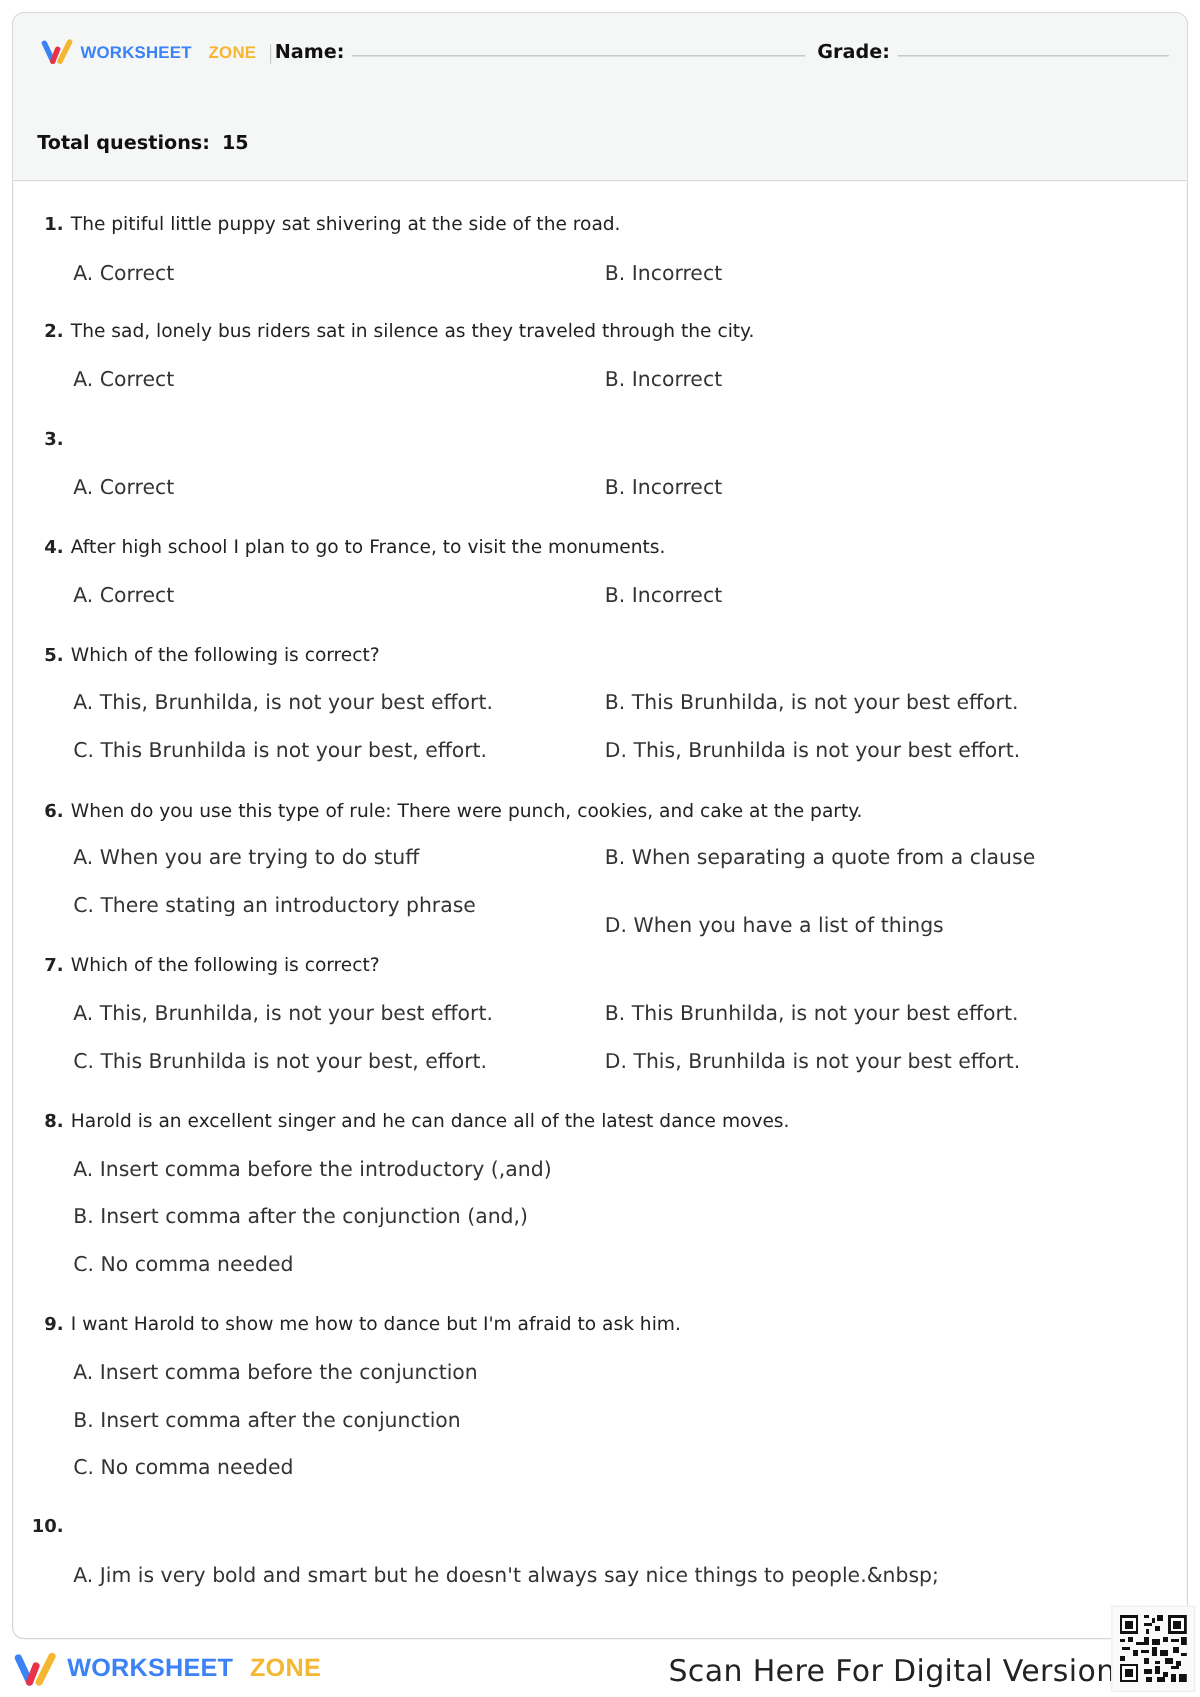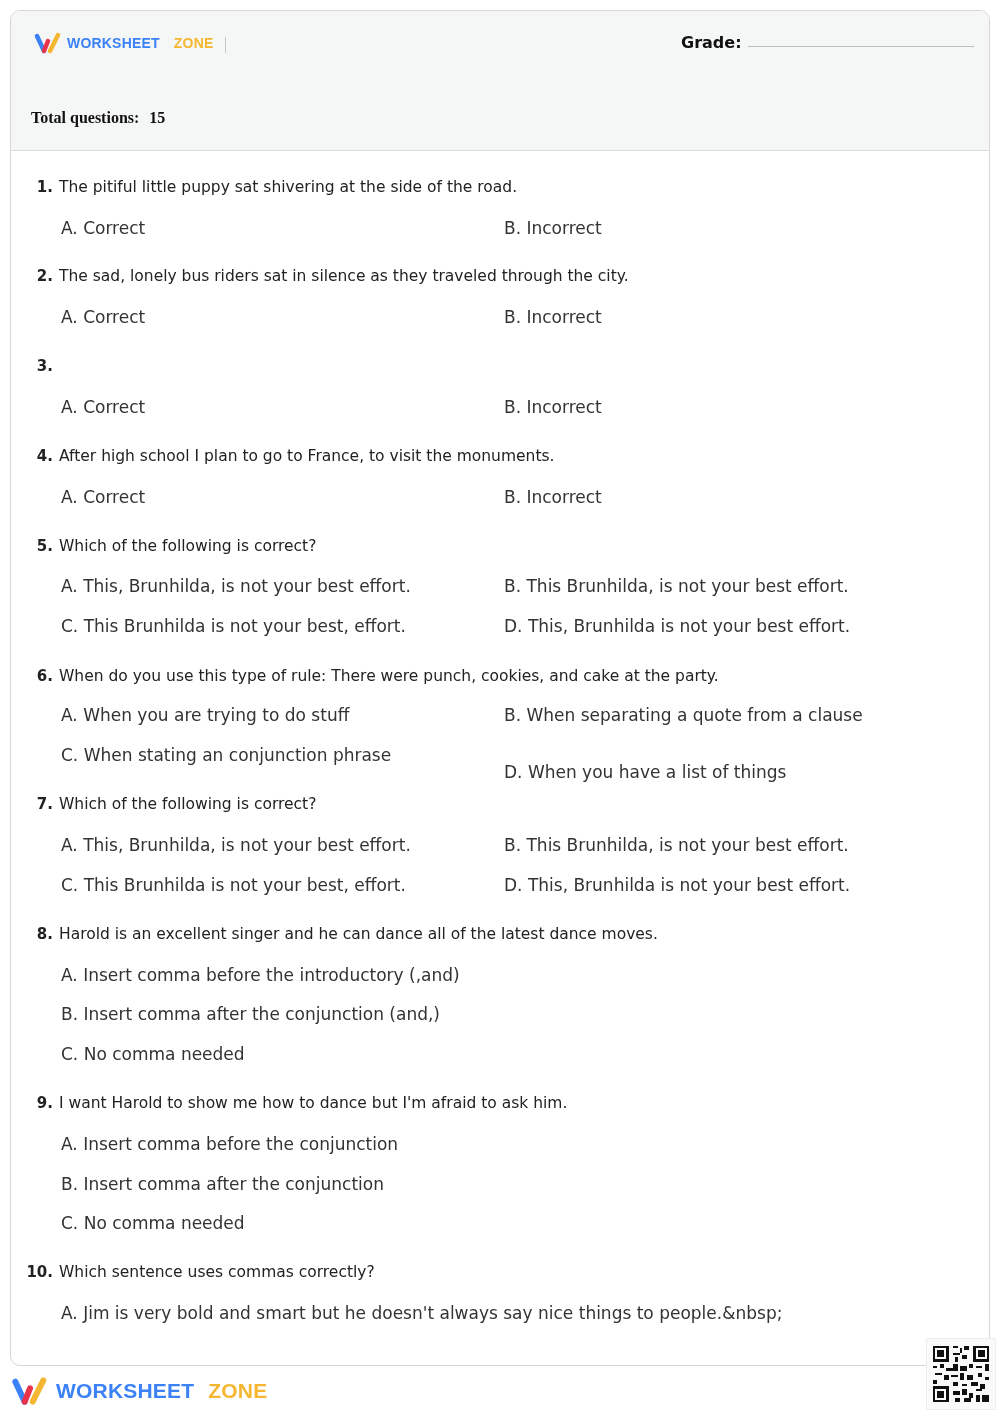--- a/index.html
+++ b/index.html
@@ -18,21 +18,21 @@
   .brand-text { font-family: "Liberation Sans", sans-serif; font-weight: bold; font-size: 14px; margin-left: 4px; letter-spacing: 0.2px; }
   .brand-text .w { color: #3b82f6; }
   .brand-text .z { color: #f5b731; margin-left: 14px; }
   .sep { width: 1px; height: 16px; background: #c8c8c8; margin: 0 14px 0 14px; }
   .field-label { font-weight: bold; font-size: 16px; color: #111; }
   .field-line { border-bottom: 1.5px solid #bdbdbd; height: 1px; margin-top: 8px; }
   .name-row { position: absolute; left: 218px; top: 22px; display: flex; align-items: center; }
   .name-line { width: 378px; margin-left: 6px; }
   .grade-row { position: absolute; left: 670px; top: 22px; display: flex; align-items: center; }
   .grade-line { width: 226px; margin-left: 6px; }
-  .total { position: absolute; left: 20px; top: 98px; font-weight: bold; font-size: 16px; color: #111; font-family: Liberation Serif, serif; }
+  .total { position: absolute; left: 20px; top: 98px; font-weight: bold; font-size: 16px; color: #111; }
   .total .num { margin-left: 10px; }
 
   .questions { position: absolute; left: 0; top: 165px; width: 100%; }
   .q { position: absolute; left: 0; width: 100%; }
   .q-stem { position: absolute; left: 0; display: flex; font-size: 15.5px; color: #222; }
   .q-num { width: 48px; text-align: right; font-weight: bold; padding-right: 6px; font-size: 15px; }
   .opt { position: absolute; font-size: 17px; color: #333; white-space: nowrap; }
 
   .footer { position: absolute; left: 0; top: 1370px; width: 1000px; height: 44px; }
   .f-brand { position: absolute; left: 10px; top: 4px; display: flex; align-items: center; }
@@ -50,20 +50,24 @@
       <svg class="logo-mark" viewBox="0 0 30 24">
         <line x1="4" y1="5" x2="11" y2="20" stroke="#3b82f6" stroke-width="4.5" stroke-linecap="round"></line>
         <line x1="11" y1="20" x2="15" y2="10" stroke="#e8334a" stroke-width="4.5" stroke-linecap="round"></line>
         <line x1="17" y1="20" x2="25" y2="4" stroke="#f5b731" stroke-width="4.5" stroke-linecap="round"></line>
       </svg>
       <div class="brand-text">
         <span class="w">WORKSHEET</span><span class="z">ZONE</span>
       </div>
     </div>
     <div class="sep" style="position:absolute;left:200px;top:26px;"></div>
+    <div class="name-row">
+      <span class="field-label">Name:</span>
+      <div class="field-line name-line"></div>
+    </div>
     <div class="grade-row">
       <span class="field-label">Grade:</span>
       <div class="field-line grade-line"></div>
     </div>
     <div class="total">
       <span>Total questions:</span><span class="num">15</span>
     </div>
   </div>
 
   <div class="questions">
@@ -114,21 +118,21 @@
       <div class="opt" style="left:493px;top:80px;">D. This, Brunhilda is not your best effort.</div>
     </div>
 
     <div class="q" style="top:490px;">
       <div class="q-stem" style="top:1px;">
           <span class="q-num">6.</span>
           <span>When do you use this type of rule: There were punch, cookies, and cake at the party.</span>
         </div>
       <div class="opt" style="left:50px;top:39px;">A. When you are trying to do stuff</div>
       <div class="opt" style="left:493px;top:39px;">B. When separating a quote from a clause</div>
-      <div class="opt" style="left:50px;top:79px;">C. When stating an conjunction phrase</div>
+      <div class="opt" style="left:50px;top:79px;">C. There stating an introductory phrase</div>
       <div class="opt" style="left:493px;top:96px;">D. When you have a list of things</div>
     </div>
 
     <div class="q" style="top:618px;">
       <div class="q-stem" style="top:1px;">
           <span class="q-num">7.</span>
           <span>Which of the following is correct?</span>
         </div>
       <div class="opt" style="left:50px;top:41px;">A. This, Brunhilda, is not your best effort.</div>
       <div class="opt" style="left:493px;top:41px;">B. This Brunhilda, is not your best effort.</div>
@@ -152,38 +156,38 @@
           <span>I want Harold to show me how to dance but I'm afraid to ask him.</span>
         </div>
       <div class="opt" style="left:50px;top:41px;">A. Insert comma before the conjunction</div>
       <div class="opt" style="left:50px;top:81px;text-align:center;">B. Insert comma after the conjunction</div>
       <div class="opt" style="left:50px;top:120px;">C. No comma needed</div>
     </div>
 
     <div class="q" style="top:1086px;">
       <div class="q-stem" style="top:1px;">
           <span class="q-num">10.</span>
-          <span>Which sentence uses commas correctly?</span>
         </div>
       <div class="opt" style="left:50px;top:41px;">A. Jim is very bold and smart but he doesn't always say nice things to people.&amp;nbsp;</div>
     </div>
   </div>
 </div>
 
 <div class="footer">
   <div class="f-brand">
     <svg class="logo-mark" viewBox="0 0 30 24">
       <line x1="4" y1="5" x2="11" y2="20" stroke="#3b82f6" stroke-width="4.5" stroke-linecap="round"></line>
       <line x1="11" y1="20" x2="15" y2="10" stroke="#e8334a" stroke-width="4.5" stroke-linecap="round"></line>
       <line x1="17" y1="20" x2="25" y2="4" stroke="#f5b731" stroke-width="4.5" stroke-linecap="round"></line>
     </svg>
     <div class="brand-text">
       <span class="w">WORKSHEET</span><span class="z">ZONE</span>
     </div>
   </div>
+  <div class="scan-text">Scan Here For Digital Version</div>
   <div class="qr">
     <svg viewBox="0 0 25 25" width="56" height="58" shape-rendering="crispEdges">
       <rect x="0" y="0" width="7" height="7" fill="#111"></rect>
         <rect x="1" y="1" width="5" height="5" fill="#fff"></rect>
         <rect x="2" y="2" width="3" height="3" fill="#111"></rect>
       <rect x="18" y="0" width="7" height="7" fill="#111"></rect>
         <rect x="19" y="1" width="5" height="5" fill="#fff"></rect>
         <rect x="20" y="2" width="3" height="3" fill="#111"></rect>
       <rect x="0" y="18" width="7" height="7" fill="#111"></rect>
         <rect x="1" y="19" width="5" height="5" fill="#fff"></rect>

